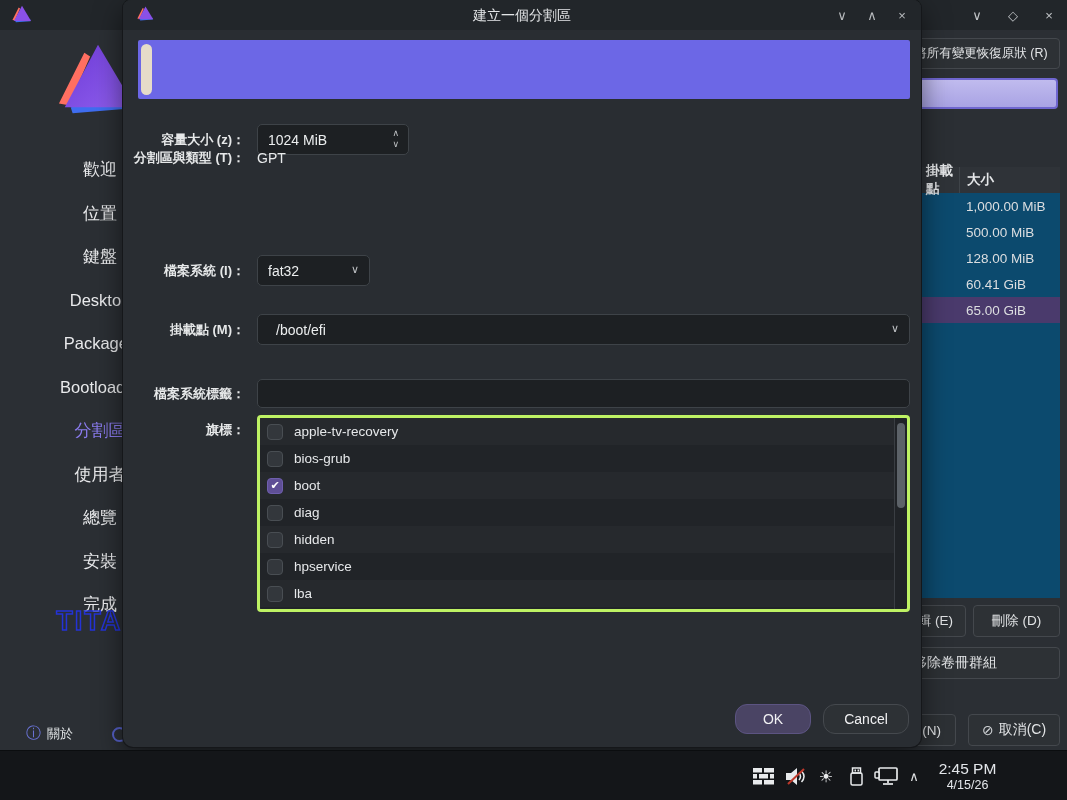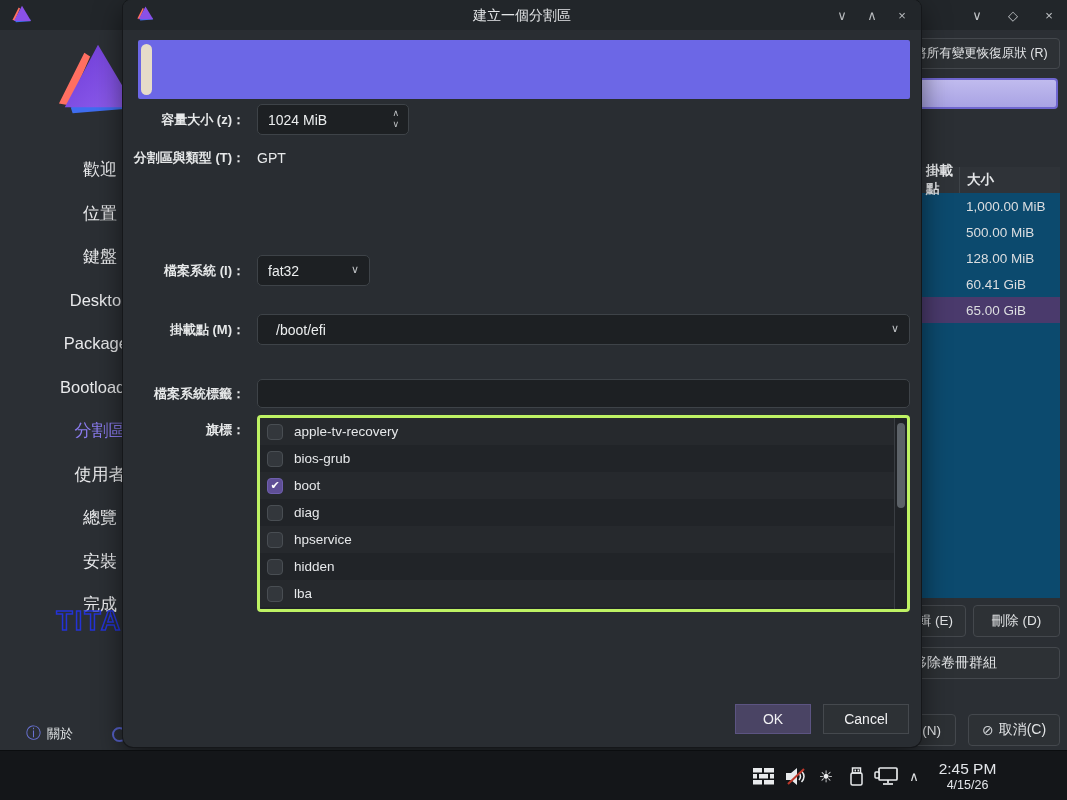--- a/index.html
+++ b/index.html
@@ -58,40 +58,40 @@
   .flabel { width:114px; text-align:right; font-size:13px; font-weight:600; color:#e6e8e9; margin-right:4px; white-space:nowrap; flex:none; }
   .fvalue { font-size:14px; color:#e8eaeb; margin-left:8px; }
   .ctl { background:#1d2023; border:1px solid #3e4348; border-radius:5px; height:31px; display:flex; align-items:center; color:#eceeef; font-size:14px; }
   .spinbox { width:152px; padding-left:10px; position:relative; margin-left:8px; }
   .spin-arrows { position:absolute; right:9px; top:3px; display:flex; flex-direction:column; line-height:11px; font-size:9px; color:#c0c3c6; text-align:center; }
   .combo-fs { width:113px; padding-left:10px; position:relative; margin-left:8px; }
   .combo-mount { flex:1; padding-left:18px; position:relative; margin-left:8px; }
   .combo-chevron { position:absolute; right:10px; top:7px; font-size:11px; color:#c0c3c6; }
   .txt-input { flex:1; height:29px; margin-left:8px; background:#1d2023; border:1px solid #3e4348; border-radius:5px; color:#eceeef; font-size:14px; padding:0 10px; outline:none; }
 
-  .row-size { top:104px; height:31px; }
+  .row-size { top:124px; height:31px; }
   .row-type { top:146px; height:24px; }
   .row-fs { top:255px; height:31px; }
   .row-mount { top:314px; height:31px; }
   .row-fslabel { top:378px; height:31px; align-items:center; }
   .row-flags { top:415px; align-items:flex-start; }
   .row-flags .flabel { padding-top:6px; }
 
   .flags-list { flex:1; margin-left:8px; height:197px; background:#202327; border:3px solid #bef264; border-radius:4px; position:relative; overflow:hidden; }
   .flag-row { height:27px; display:flex; align-items:center; gap:11px; padding-left:7px; margin-right:13px; font-size:13.5px; color:#e6e8ea; }
   .flag-row:nth-child(odd) { background:#26292d; }
   .flag-row:nth-child(even) { background:#212428; }
   .checkbox { width:16px; height:16px; border-radius:4px; background:#33373c; border:1px solid #494e53; flex:none; display:flex; align-items:center; justify-content:center; }
   .checkbox .check { display:none; color:#fff; font-size:11px; line-height:1; }
   .flag-row.checked .checkbox { background:#5f4f96; border-color:#6f5fae; }
   .flag-row.checked .checkbox .check { display:block; }
   .flags-scroll { position:absolute; right:0; top:0; bottom:0; width:13px; border-left:1px solid #3a3e43; }
   .flags-thumb { position:absolute; right:2px; top:5px; width:8px; height:85px; background:#5c6268; border-radius:4px; }
 
-  .dlg-btn { position:absolute; top:704px; height:30px; border-radius:0; display:flex; align-items:center; justify-content:center; font-size:14px; color:#f0f0f2; }
+  .dlg-btn { position:absolute; top:704px; height:30px; border-radius:12px; display:flex; align-items:center; justify-content:center; font-size:14px; color:#f0f0f2; }
   .ok-btn { left:612px; width:76px; background:#4a4464; border:1px solid #5c5482; }
   .cancel-btn { left:700px; width:86px; background:#2d3135; border:1px solid #45494e; }
 
   
   .taskbar { position:absolute; left:0; top:750px; width:1067px; height:50px; background:#141619; border-top:1px solid #0b0d0f; z-index:30; }
   .tray-icon { position:absolute; top:0; height:50px; display:flex; align-items:center; justify-content:center; color:#e8eaec; }
   .clock { position:absolute; left:925px; top:0; width:85px; height:50px; display:flex; flex-direction:column; align-items:center; justify-content:center; line-height:1.15; color:#e3e6ea; }
   .clock .t { font-size:15.5px; }
   .clock .d { font-size:12.5px; }
 </style>
@@ -242,25 +242,25 @@
               <span class="check">✔</span>
             </span>
           <span>boot</span>
         </div>
         <div class="flag-row">
           <span class="checkbox"></span>
           <span>diag</span>
         </div>
         <div class="flag-row">
           <span class="checkbox"></span>
+          <span>hidden</span>
+        </div>
+        <div class="flag-row">
+          <span class="checkbox"></span>
           <span>hpservice</span>
-        </div>
-        <div class="flag-row">
-          <span class="checkbox"></span>
-          <span>hidden</span>
         </div>
         <div class="flag-row">
           <span class="checkbox"></span>
           <span>lba</span>
         </div>
         <div class="flag-row">
           <span class="checkbox"></span>
         </div>
         <div class="flags-scroll">
           <div class="flags-thumb"></div>

